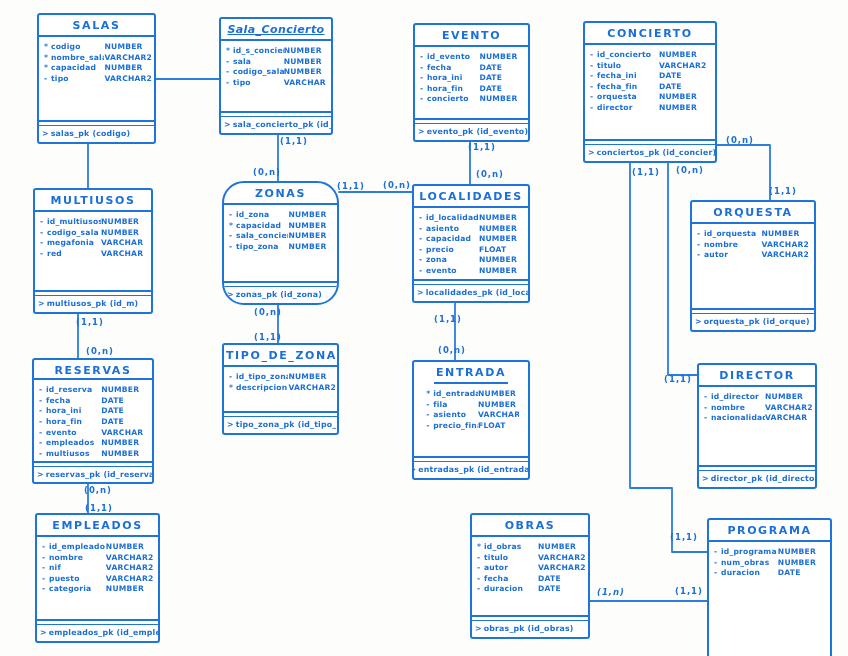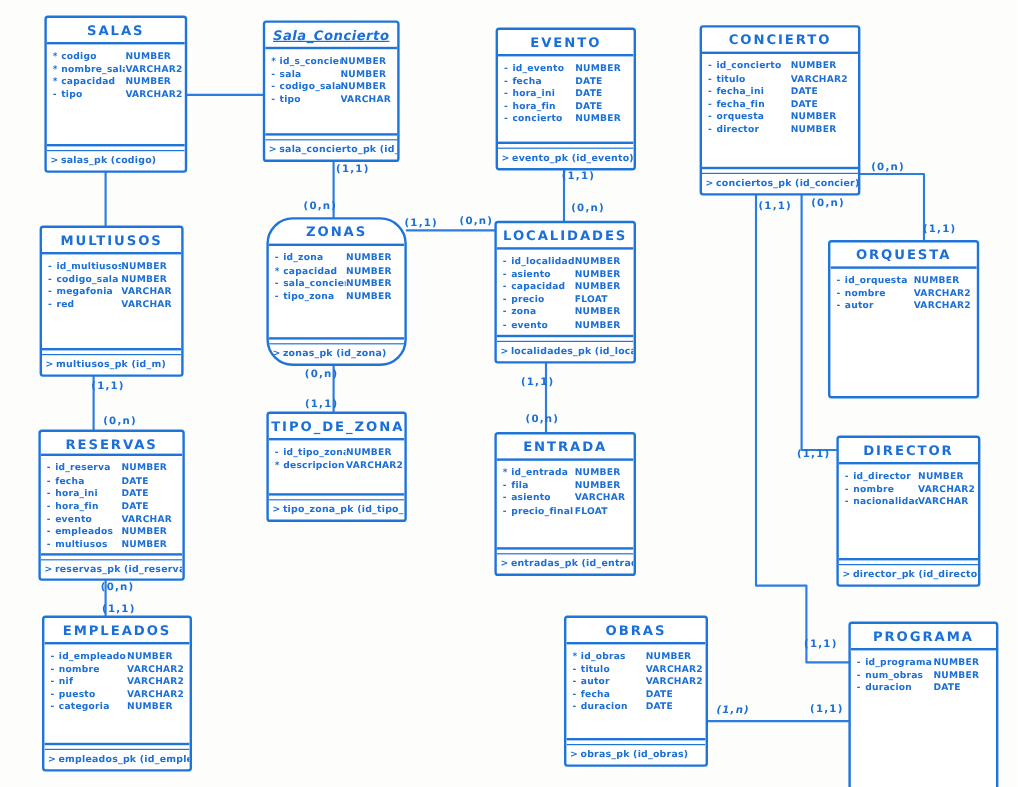--- a/index.html
+++ b/index.html
@@ -278,20 +278,21 @@
           <span class="fb">-</span>
           <span class="fn">nombre</span>
           <span class="ft">VARCHAR2</span>
         </div>
         <div class="frow">
           <span class="fb">-</span>
           <span class="fn">autor</span>
           <span class="ft">VARCHAR2</span>
         </div>
       </div>
+      <div class="epk"><span class="pkmark">&gt;</span><span>orquesta_pk (id_orque)</span></div>
     </div>
     <div class="entity" style="left: 32px; top: 358px; width: 122px; height: 126px;">
       <div class="etitle">RESERVAS</div>
       <div class="efields">
         <div class="frow">
           <span class="fb">-</span>
           <span class="fn">id_reserva</span>
           <span class="ft">NUMBER</span>
         </div>
         <div class="frow">
@@ -336,21 +337,21 @@
           <span class="ft">NUMBER</span>
         </div>
         <div class="frow">
           <span class="fb">*</span>
           <span class="fn">descripcion</span>
           <span class="ft">VARCHAR2</span>
         </div>
       </div>
       <div class="epk"><span class="pkmark">&gt;</span><span>tipo_zona_pk (id_tipo_zona)</span></div>
     </div>
-    <div class="entity" style="left: 412px; top: 360px; width: 118px; height: 120px;">
+    <div class="entity" style="left: 412px; top: 360px; width: 118px; height: 120px; align-items: center;">
       <div class="etitle">ENTRADA</div>
       <div class="efields">
         <div class="frow">
           <span class="fb">*</span>
           <span class="fn">id_entrada</span>
           <span class="ft">NUMBER</span>
         </div>
         <div class="frow">
           <span class="fb">-</span>
           <span class="fn">fila</span>

